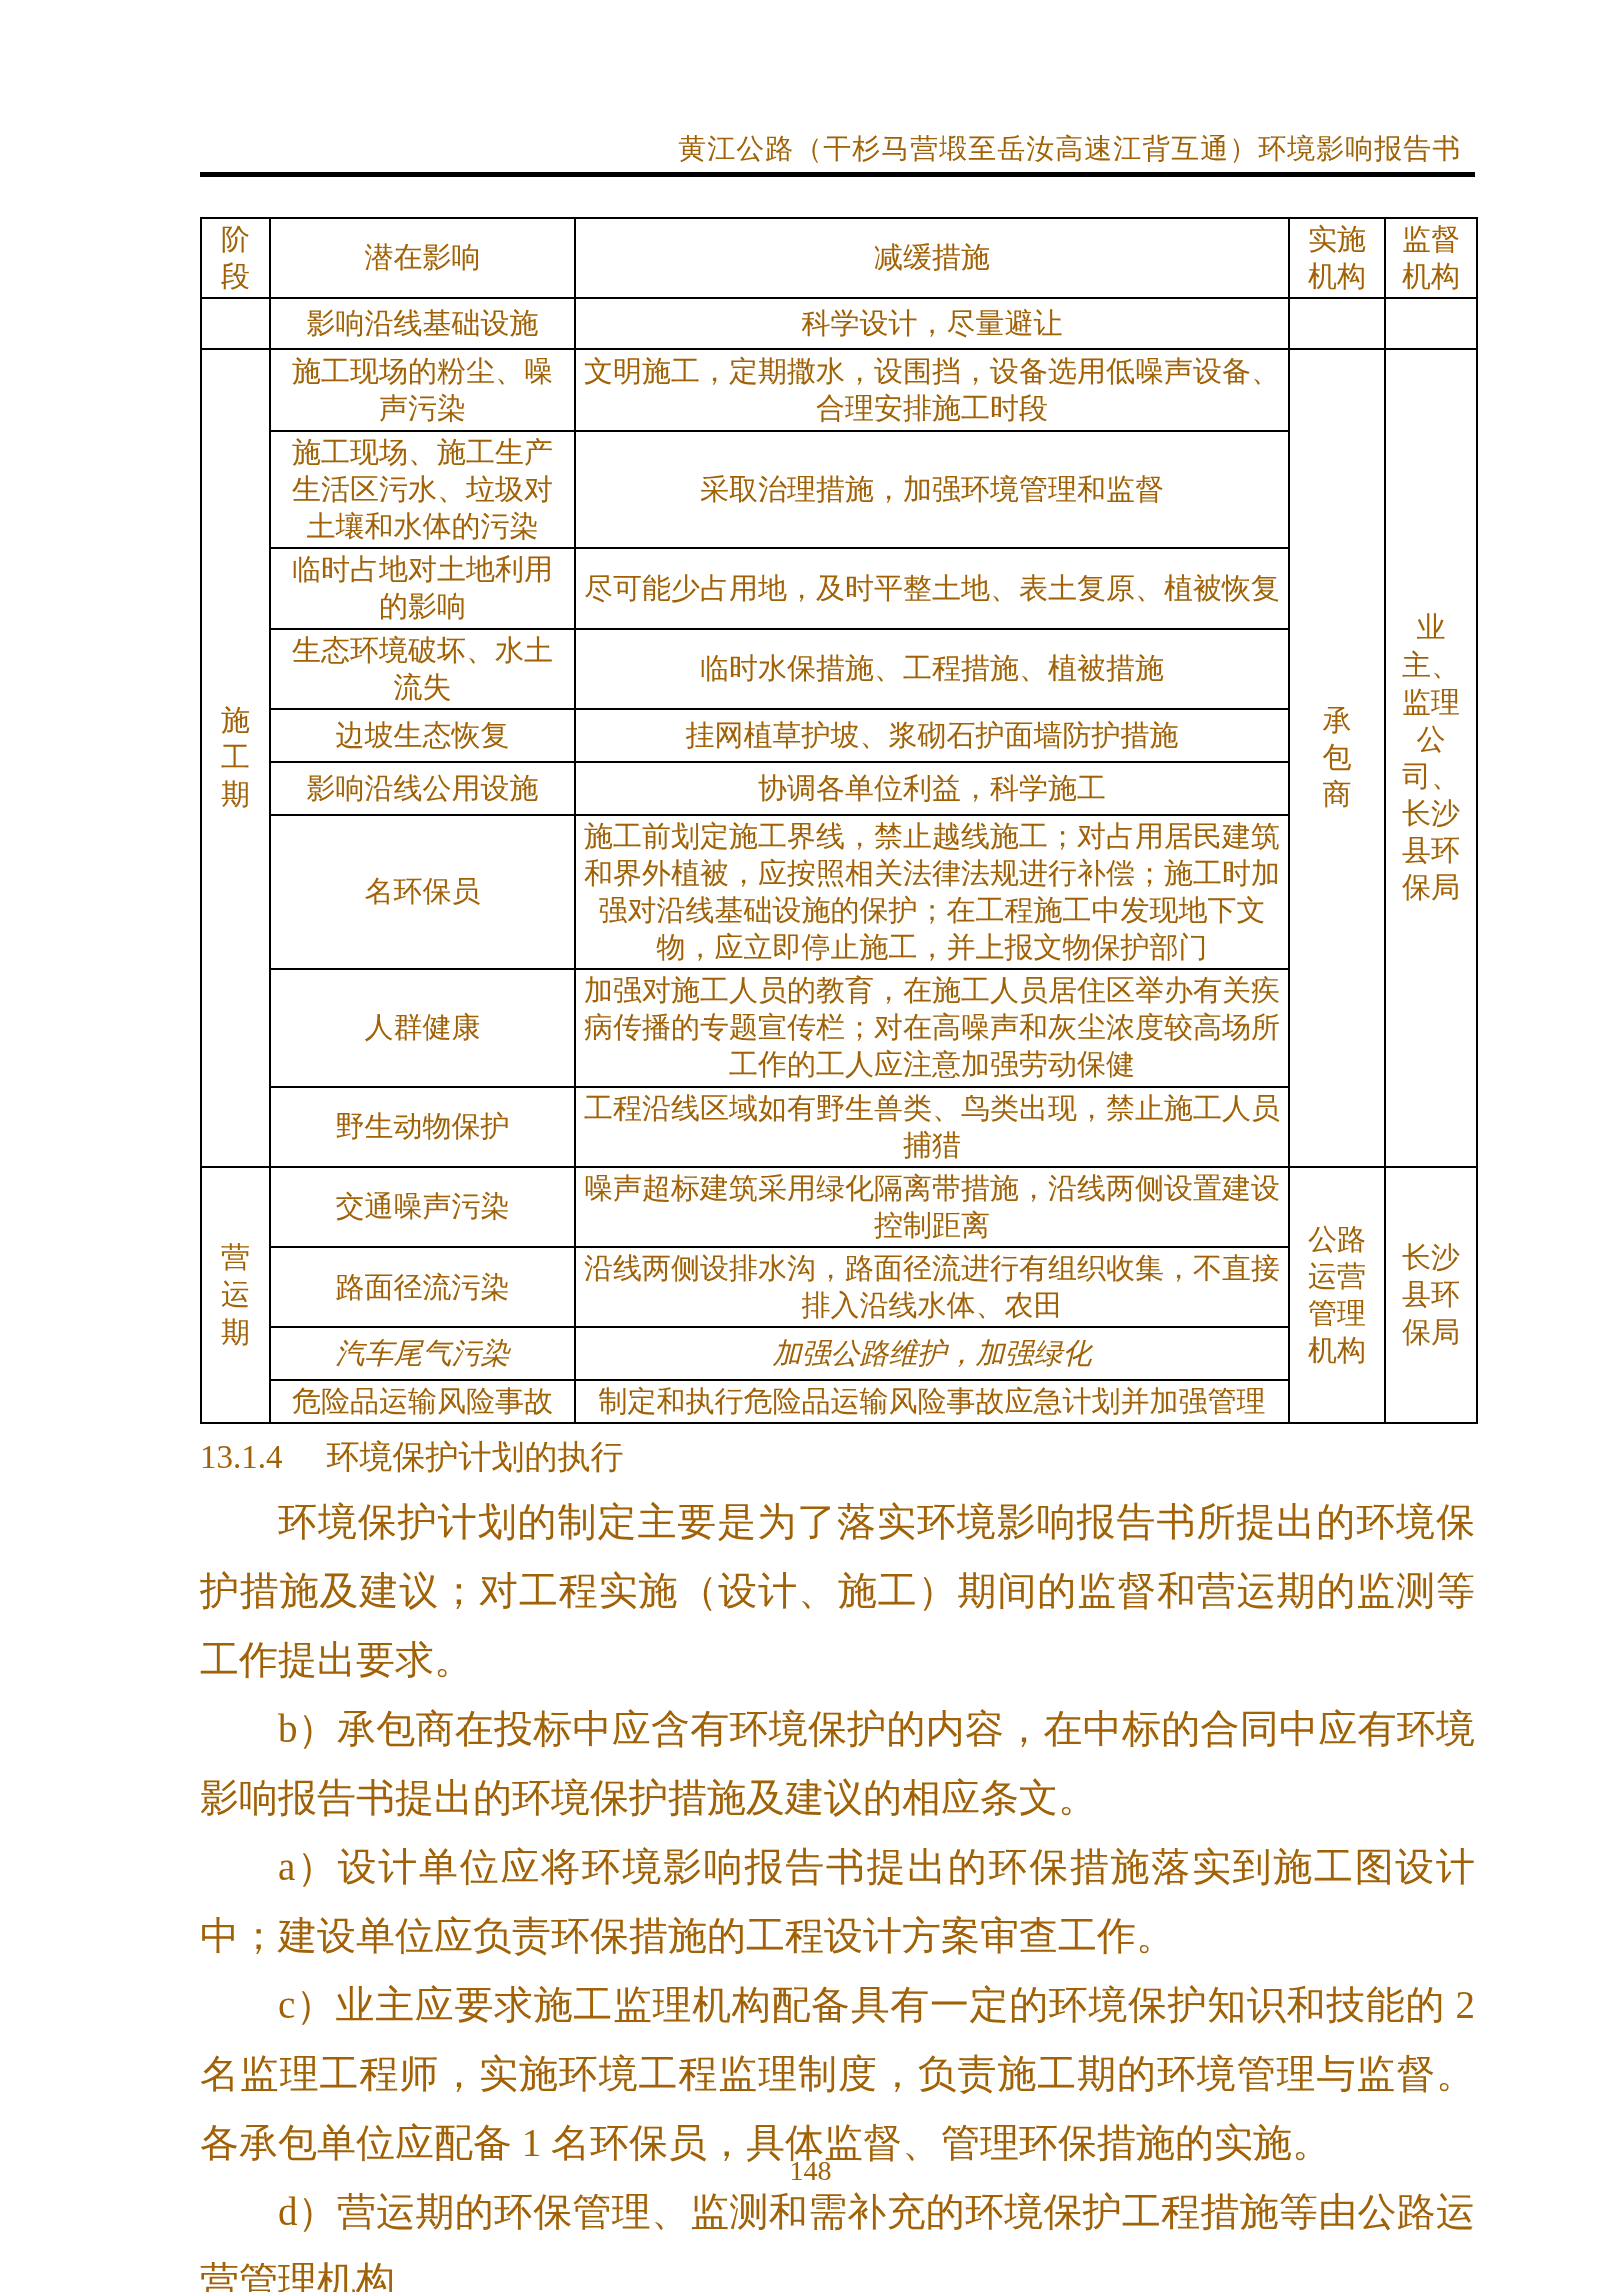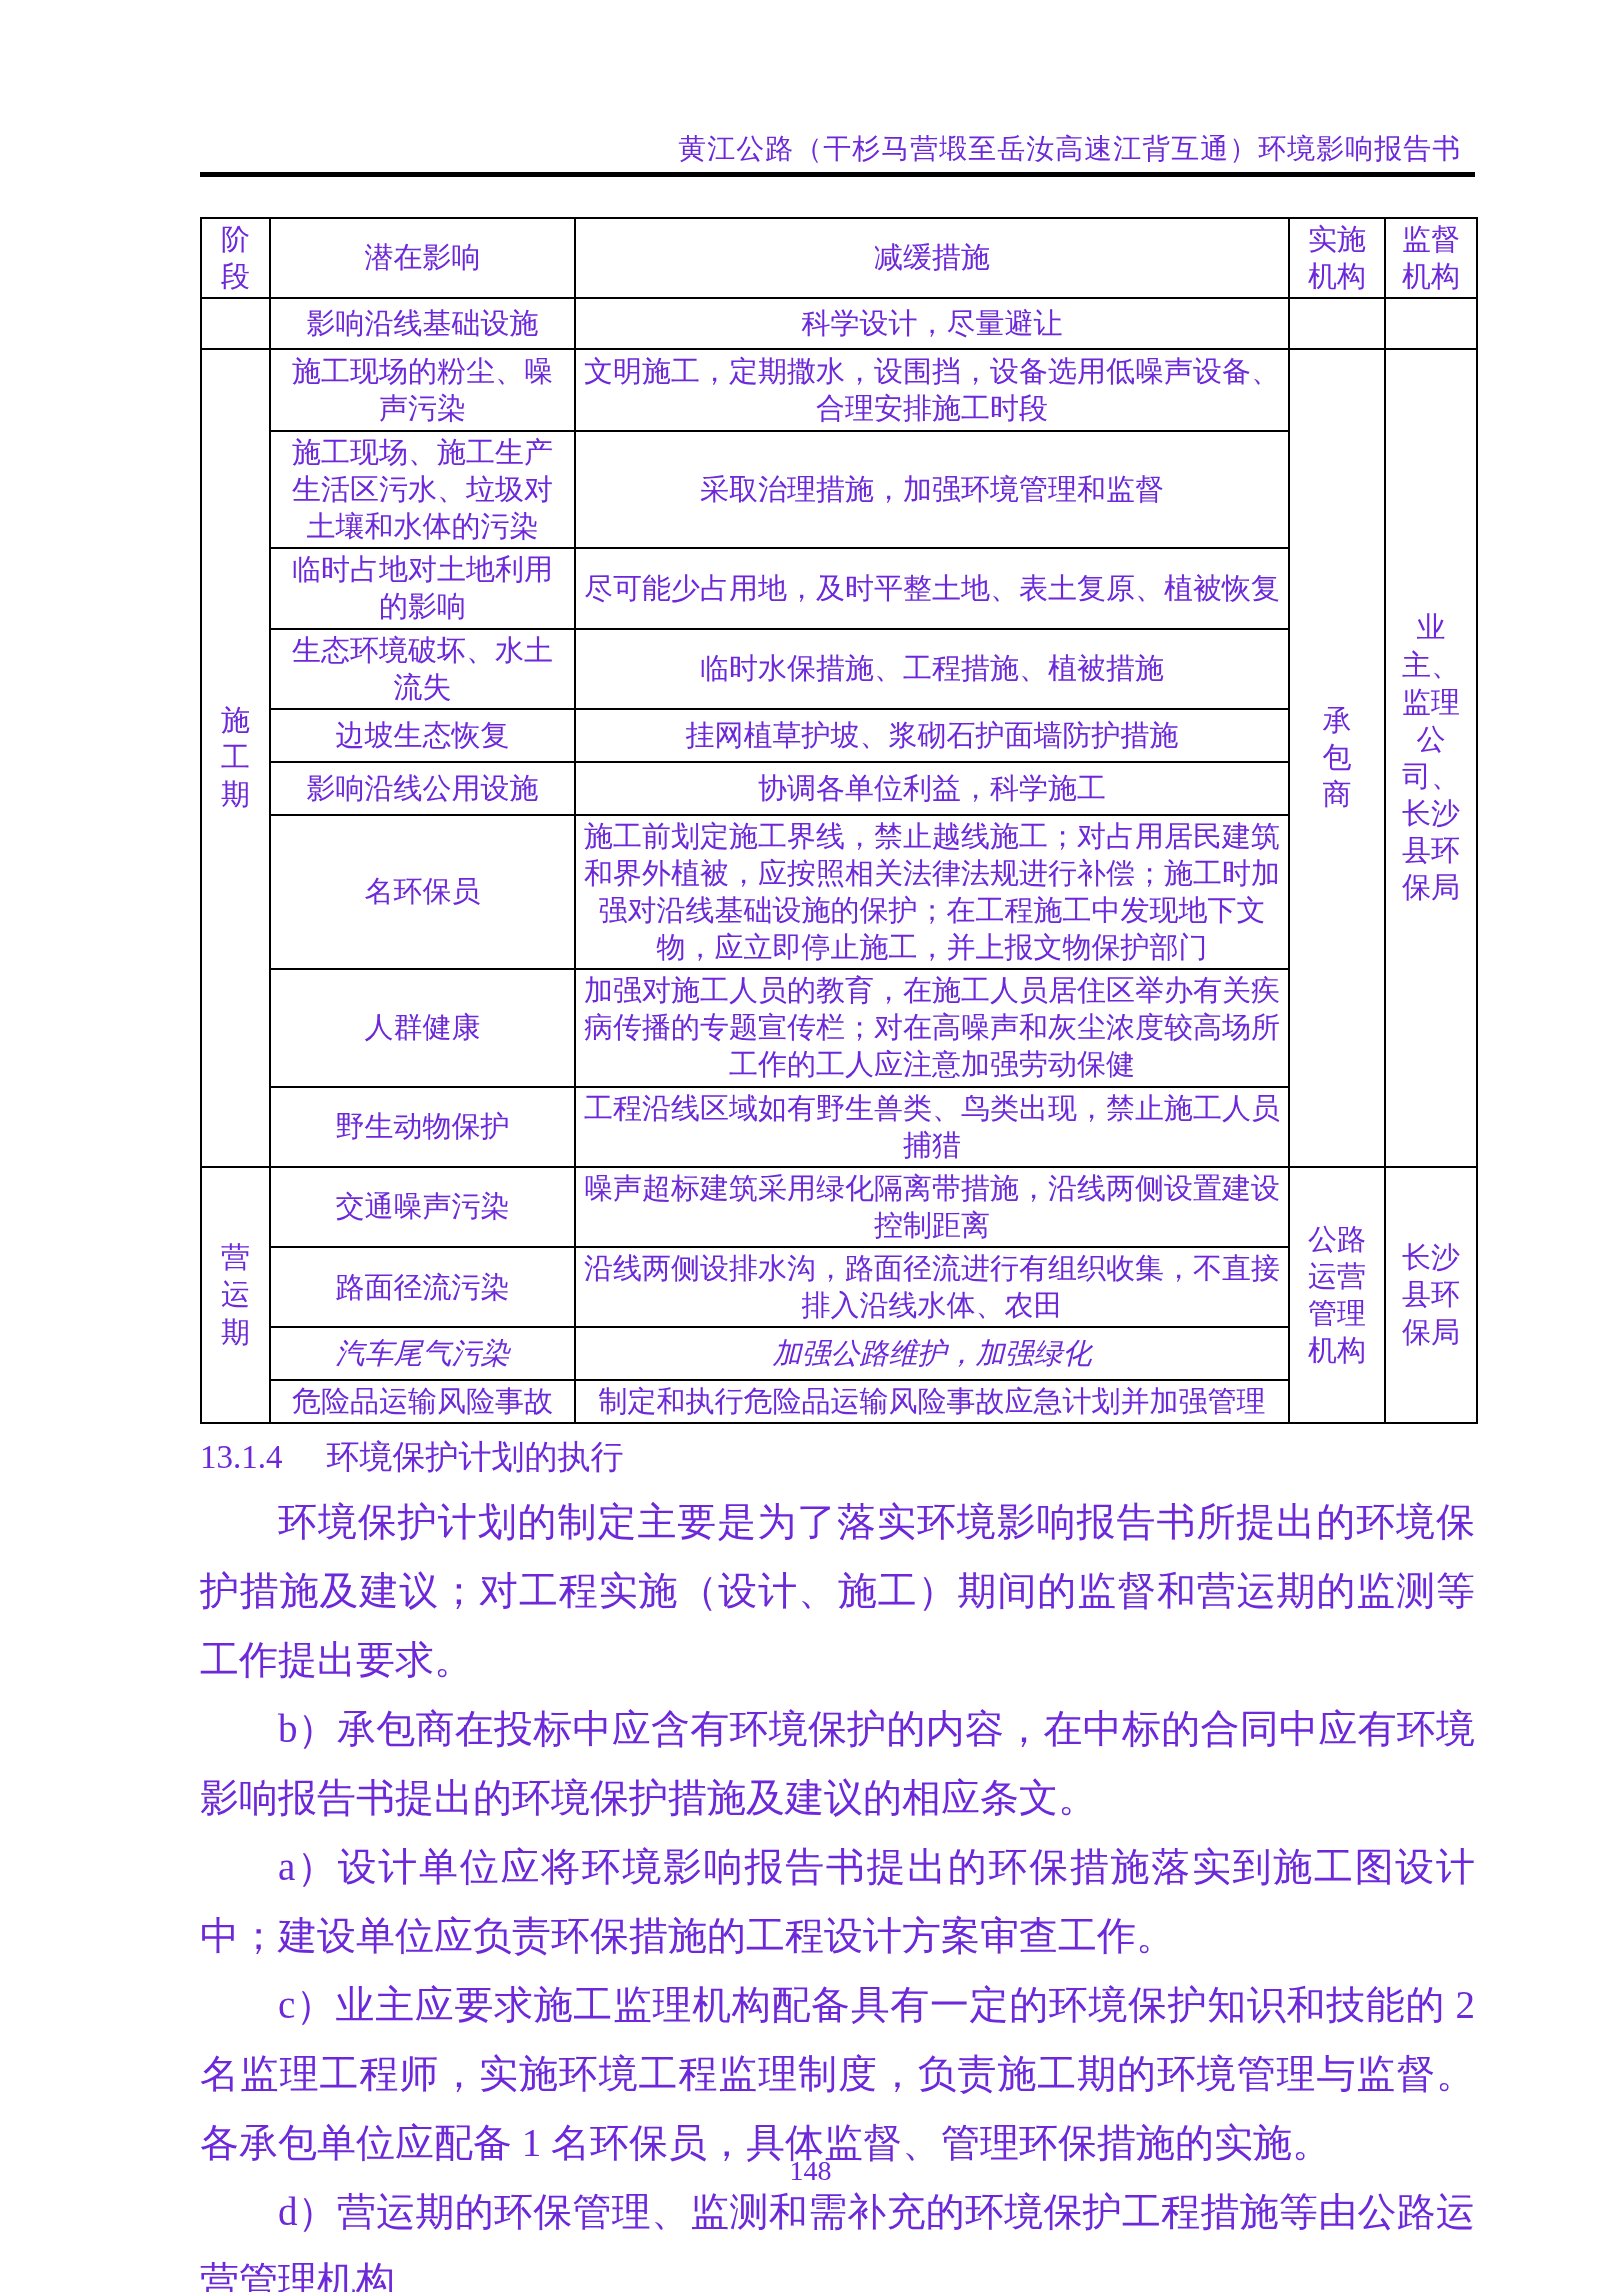--- a/index.html
+++ b/index.html
@@ -3,21 +3,21 @@
 <meta charset="utf-8">
 <style>
   html, body { margin: 0; padding: 0; background: #e8e8e8; }
   .page {
     position: relative;
     width: 1621px;
     height: 2293px;
     background: #ffffff;
     margin: 0 auto;
     font-family: "Liberation Serif", "DejaVu Serif", serif;
-    color: #6d28d9;
+    color: #a16207;
     overflow: hidden;
   }
   .content {
     position: absolute;
     left: 200px;
     top: 131px;
     width: 1275px;
   }
   .hdr-title {
     text-align: right;

